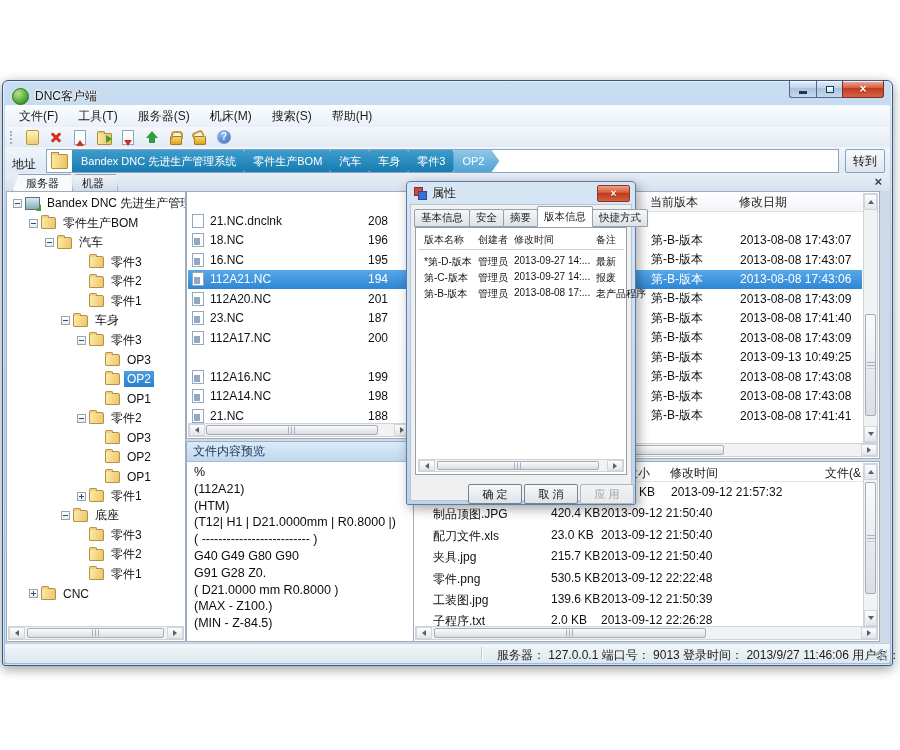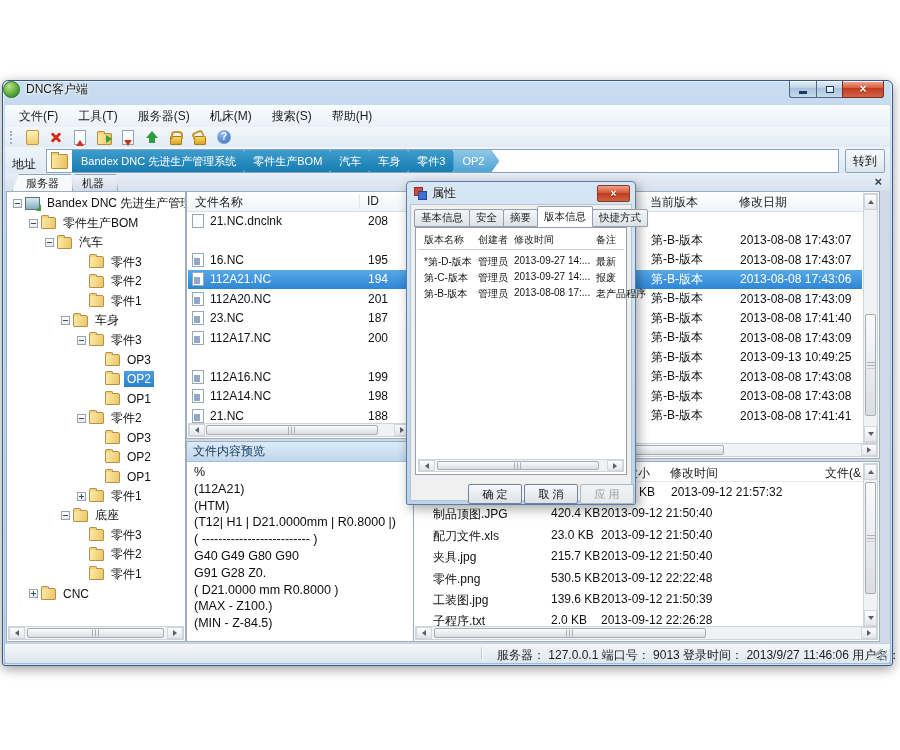--- a/index.html
+++ b/index.html
@@ -1,19 +1,19 @@
 <!DOCTYPE html>
 <html><head>
 <meta charset="utf-8">
 <style>
   html,body{margin:0;padding:0}
   body{width:900px;height:750px;background:#ffffff;font-family:"Liberation Sans",sans-serif;position:relative;overflow:hidden;-webkit-font-smoothing:antialiased}
   
   .win{position:absolute;left:2px;top:80px;width:889px;height:584px;border:1px solid #35598a;border-radius:6px 6px 3px 3px;background:linear-gradient(180deg,#cadef1,#a9c6e2 30%,#9dbcdb);box-shadow:0 3px 12px rgba(0,0,0,.40),inset 0 0 0 1px rgba(255,255,255,.55)}
-  .titlebar{position:absolute;left:0;top:0;right:0;height:24px;display:flex;align-items:flex-start;}
+  .titlebar{position:absolute;left:0;top:0;right:0;height:24px;display:flex;align-items:flex-end;padding-left:9px}
   .appicon{width:15px;height:15px;border-radius:50%;background:radial-gradient(circle at 35% 30%,#b9e487,#4ca232 65%,#2f7d20);border:1px solid #2b7220;margin-right:6px;flex:none}
   .wtitle{font-size:12px;color:#141414;text-shadow:0 0 3px #fff,0 0 3px #fff}
   .winbtns{position:absolute;right:8px;top:0;display:flex}
   .wb{height:16px;border:1px solid #51688a;border-top:none;display:flex;align-items:center;justify-content:center;background:linear-gradient(#e6eef8,#bed1e6 45%,#a9c1db 45%,#c7daec);box-shadow:inset 0 1px 0 rgba(255,255,255,.8)}
   .wb.min{width:26px;border-radius:0 0 0 3px;border-right:none}
   .wb.max{width:25px;border-right:none}
   .wb.close{width:40px;border-radius:0 0 3px 0;background:linear-gradient(#efae97,#d6593b 45%,#bf3a20 45%,#d4644a);border-color:#7e2c1c}
   .g-min{width:8px;height:3px;background:#163a60;margin-top:6px}
   .g-max{width:8px;height:7px;border:1px solid #163a60;box-sizing:border-box;background:linear-gradient(#fff,#cfe0ef)}
   .g-x{color:#fff;font-size:12px;font-weight:bold;line-height:12px;text-shadow:0 1px 1px rgba(0,0,0,.4)}
@@ -348,29 +348,29 @@
       <span class="track">
           <span class="thumb" style="left:2px;width:135px"></span>
         </span>
       <span class="arr">
           <span class="tri r"></span>
         </span>
     </div>
   </div>
 
   <div class="panel list-left">
-    <div class="lhead">
-      <span style="left:8px">文件名称</span>
-      <span style="left:180px">ID</span>
-      <span class="coldiv" style="left:172px"></span>
-    </div>
     <div class="lrow" style="top:19px">
         <span class="ficon"></span>
         <span class="fname">21.NC.dnclnk</span>
         <span class="fid">208</span>
+      </div>
+    <div class="lrow" style="top:38.5px">
+        <span class="ficon nc"></span>
+        <span class="fname">18.NC</span>
+        <span class="fid">196</span>
       </div>
     <div class="lrow" style="top:58px">
         <span class="ficon nc"></span>
         <span class="fname">16.NC</span>
         <span class="fid">195</span>
       </div>
     <div class="lrow sel" style="top:77.5px">
         <span class="ficon nc"></span>
         <span class="fname">112A21.NC</span>
         <span class="fid">194</span>

